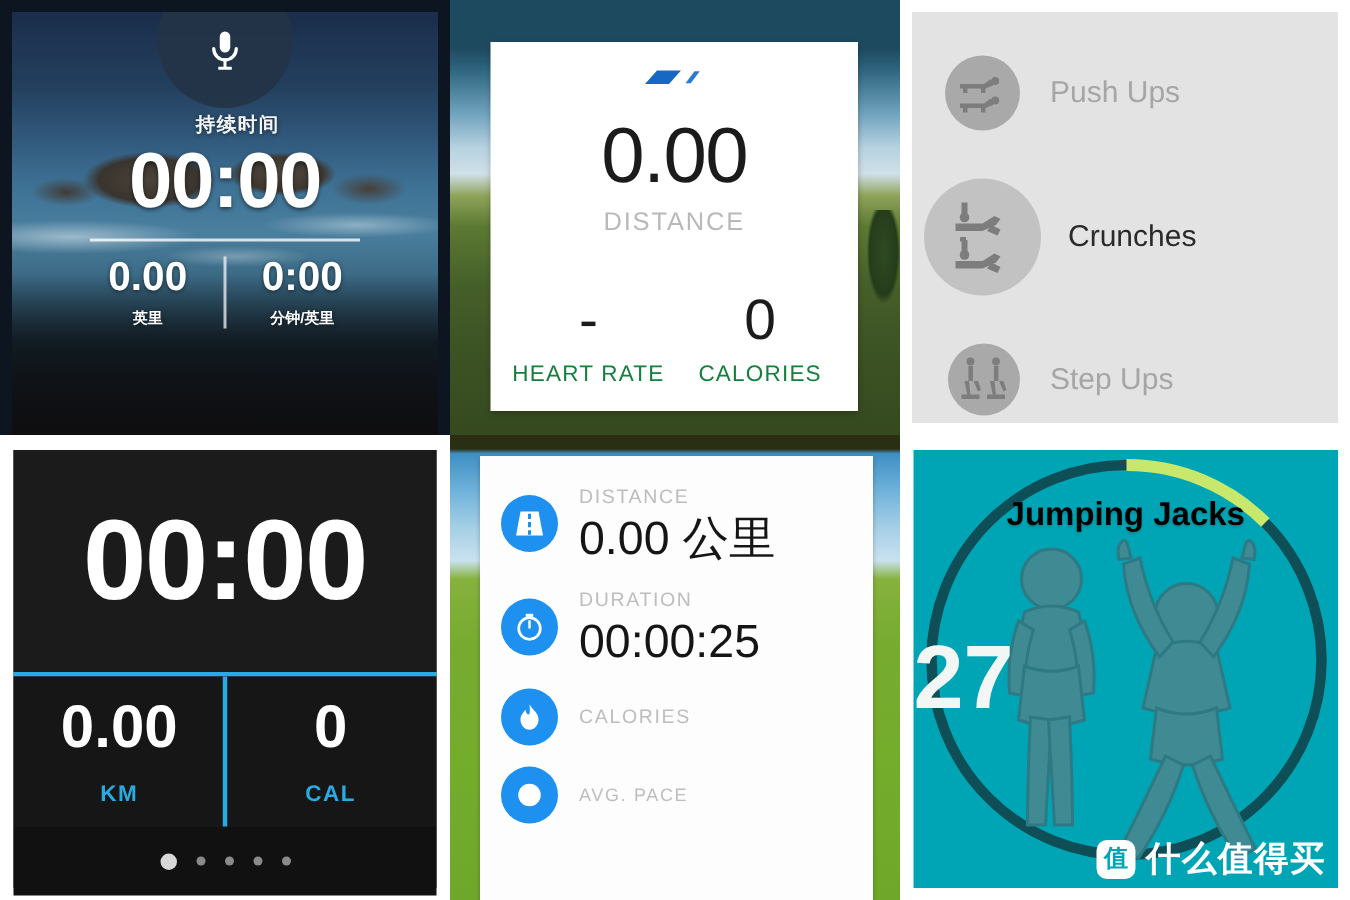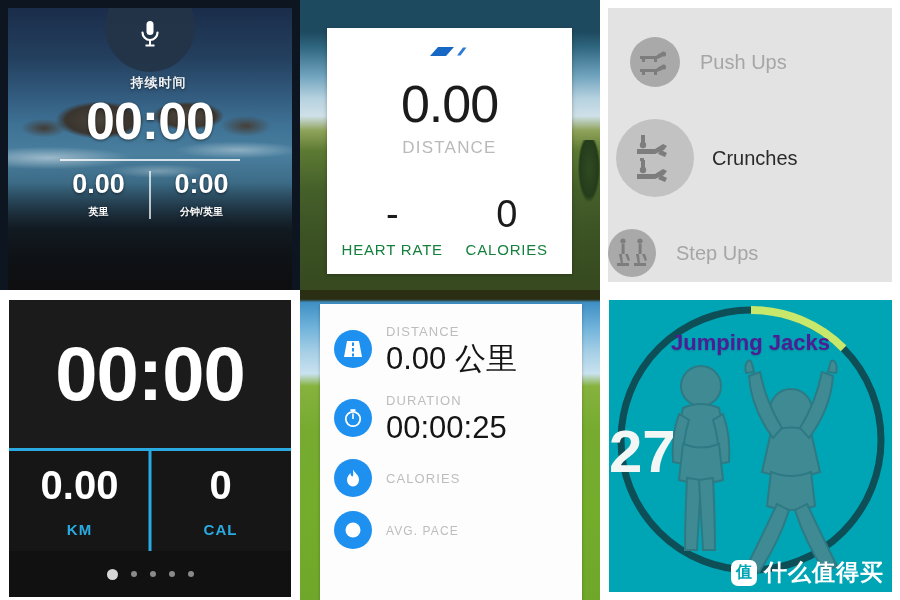--- a/index.html
+++ b/index.html
@@ -139,21 +139,21 @@
   .p3 .inner {
     position:absolute; left:8px; top:8px; right:8px; bottom:8px;
     background:#e3e3e3;
   }
   .ex-row {
     position:absolute; left:0; right:0;
     display:flex; align-items:center;
   }
   .ex-row.r0 { top:22px; height:64px; padding-left:22px; }
   .ex-row.r1 { top:104px; height:92px; padding-left:8px; }
-  .ex-row.r2 { top:214px; height:62px; }
+  .ex-row.r2 { top:214px; height:62px; padding-left:24px; }
   .ex-circle {
     border-radius:50%;
     display:flex; align-items:center; justify-content:center;
     flex:none;
   }
   .r0 .ex-circle { width:50px; height:50px; background:#a9a9a9; }
   .r1 .ex-circle { width:78px; height:78px; background:#c2c2c2; }
   .r2 .ex-circle { width:48px; height:48px; background:#a9a9a9; }
   .ex-label { margin-left:20px; white-space:nowrap; }
   .r0 .ex-label { font-size:20px; color:#a6a6a6; }
@@ -237,21 +237,21 @@
   .p6 { background:#ffffff; }
   .p6 .inner {
     position:absolute; left:9px; top:10px; right:8px; bottom:8px;
     background:#00A5B5;
     overflow:hidden;
   }
   .jj-ring { position:absolute; left:4px; top:2px; }
   .jj-title {
     position:absolute; left:0; right:0; top:30px;
     text-align:center;
-    color:#4c1d95; font-size:22px; font-weight:bold;
+    color:#000000; font-size:22px; font-weight:bold;
     text-shadow:0 1px 2px rgba(0,0,0,0.18);
   }
   .jj-count {
     position:absolute; left:0; right:0; top:122px;
     text-align:left;
     color:#f2f6f4; font-size:60px; font-weight:bold;
     line-height:1;
   }
   .jj-figs { position:absolute; left:0; top:48px; width:100%; }
   .watermark {

